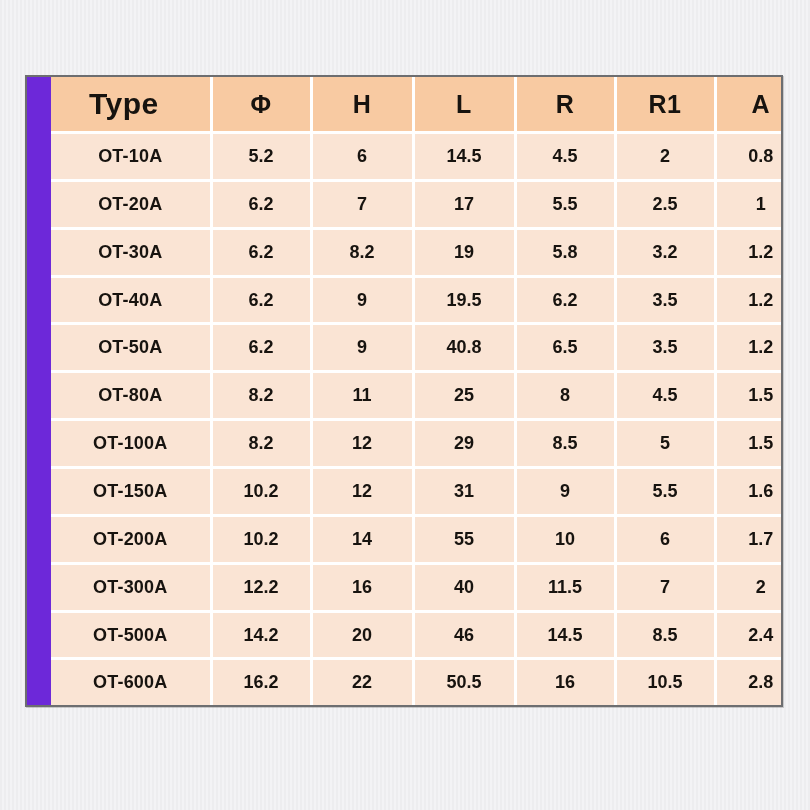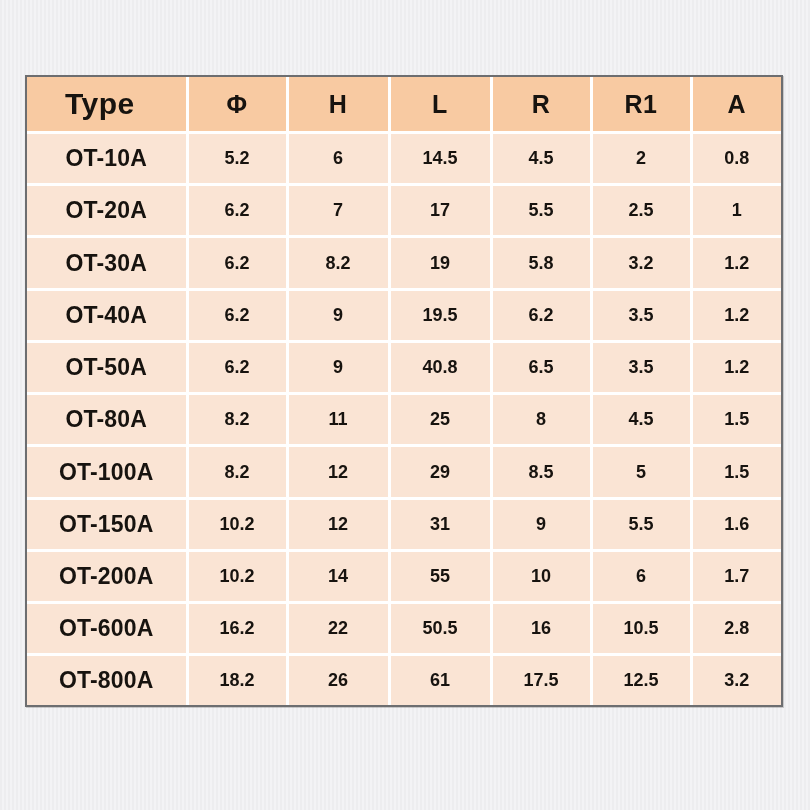--- a/index.html
+++ b/index.html
@@ -25,20 +25,21 @@
     position: absolute;
     left: 25px;
     top: 75px;
     width: 758px;
     height: 632px;
     box-sizing: border-box;
     border: 2px solid #6d6e70;
     background: #6d28d9;
     overflow: hidden;
     box-shadow: 1px 1px 0 rgba(120,120,120,0.35);
+    padding-left: 24px;
   }
 
   table.spec-table {
     width: 100%;
     height: 100%;
     border-collapse: collapse;
     table-layout: fixed;
   }
 
   table.spec-table th,
@@ -77,21 +78,21 @@
     padding-left: 38px;
   }
 
   tbody td {
     background: #fae4d4;
     height: 33px;
     font-size: 18px;
   }
 
   tbody td.col-type {
-    font-size: 23px;
+    font-size: 18px;
     letter-spacing: 0.2px;
   }
 
   
   col.c-type { width: 160px; }
   col.c-phi  { width: 100px; }
   col.c-h    { width: 102px; }
   col.c-l    { width: 102px; }
   col.c-r    { width: 100px; }
   col.c-r1   { width: 100px; }
@@ -198,32 +199,41 @@
         <tr class="data-row">
           <td class="col-type">OT-200A</td>
           <td>10.2</td>
           <td>14</td>
           <td>55</td>
           <td>10</td>
           <td>6</td>
           <td>1.7</td>
         </tr>
         <tr class="data-row">
+          <td class="col-type">OT-300A</td>
+          <td>12.2</td>
+          <td>16</td>
+          <td>40</td>
+          <td>11.5</td>
+          <td>7</td>
+          <td>2</td>
+        </tr>
+        <tr class="data-row">
+          <td class="col-type">OT-500A</td>
+          <td>14.2</td>
+          <td>20</td>
+          <td>46</td>
+          <td>14.5</td>
+          <td>8.5</td>
+          <td>2.4</td>
+        </tr>
+        <tr class="data-row">
           <td class="col-type">OT-600A</td>
           <td>16.2</td>
           <td>22</td>
           <td>50.5</td>
           <td>16</td>
           <td>10.5</td>
           <td>2.8</td>
         </tr>
-        <tr class="data-row">
-          <td class="col-type">OT-800A</td>
-          <td>18.2</td>
-          <td>26</td>
-          <td>61</td>
-          <td>17.5</td>
-          <td>12.5</td>
-          <td>3.2</td>
-        </tr>
       </tbody>
   </table>
 </div>
 
 </body></html>

